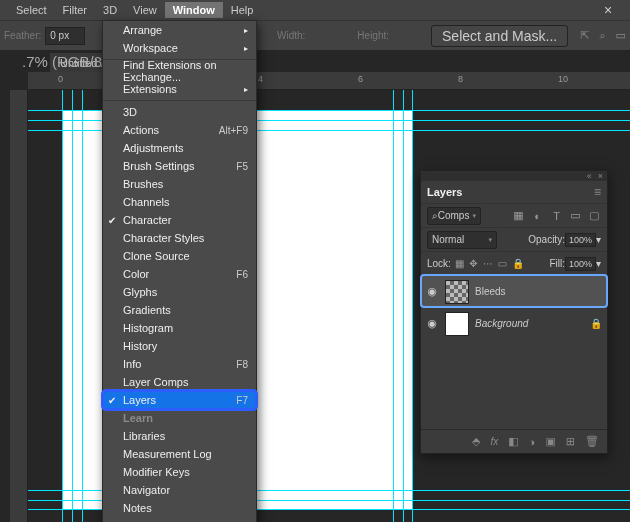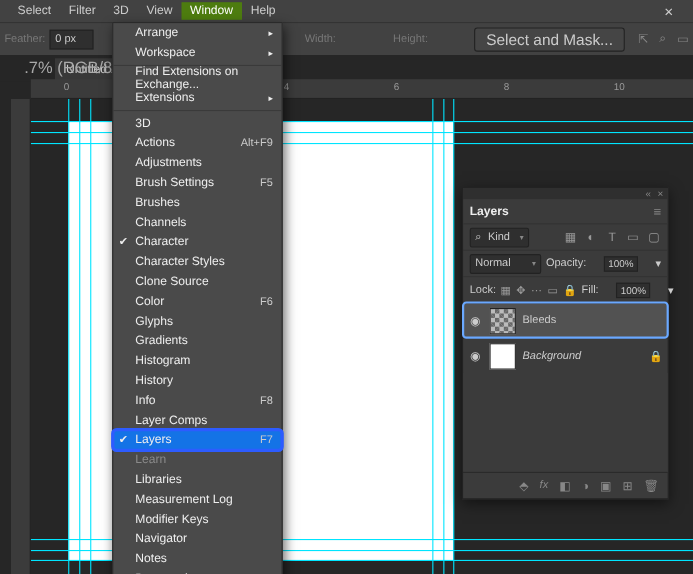--- a/index.html
+++ b/index.html
@@ -1,20 +1,20 @@
 <!DOCTYPE html>
 <html><head>
 <meta charset="utf-8">
 <style>
   * { box-sizing: border-box; margin: 0; padding: 0; font-family: "Segoe UI", Tahoma, sans-serif; }
   body { background: #262626; width: 630px; height: 522px; overflow: hidden; position: relative; color: #ccc; }
   .menubar { background: #424242; height: 20px; display: flex; align-items: center; padding: 0 2px; font-size: 11px; }
   .menubar .space { width: 6px; }
   .menubar .item { padding: 2px 8px; cursor: default; }
-  .menubar .item.open { background: #4d7c0f; color: #fff; }
+  .menubar .item.open { background: #737373; color: #fff; font-weight: bold; }
   .win-close { margin-left: auto; width: 40px; text-align: center; font-size: 14px; color: #ccc; }
 
   .optbar { background: #424242; height: 30px; border-top: 1px solid #333; display: flex; align-items: center; font-size: 10px; padding: 0 4px; gap: 6px; }
   .fld { display: flex; align-items: center; gap: 4px; }
   .fld input { width: 40px; background: #2f2f2f; border: 1px solid #222; color: #ccc; height: 18px; font-size: 10px; padding: 0 4px; }
   .optbar .spacer { flex: 1; }
   .optbar .lbl { color: #777; }
   .optbar button { background: #454545; border: 1px solid #222; color: #ccc; font-size: 14px; height: 22px; padding: 0 10px; border-radius: 3px; }
   .opt-icons { display:flex; gap:10px; margin-left:6px; color:#888; font-size:11px;}
   .opt-icons span { display:inline-block; }
@@ -28,40 +28,40 @@
   .ruler-v { position:absolute; left:10px; top:90px; bottom:0; width:18px; background:#3b3b3b; border-right:1px solid #222;}
   
   .canvas-area { position:absolute; left:28px; top:90px; right:0; bottom:0; background:#262626; overflow:hidden;}
   .canvas { position:absolute; left:34px; top:20px; width:350px; height:400px; background:#fff; }
   .guide-h { position:absolute; left:0; right:0; height:1px; background:#00e5ff; }
   .guide-v { position:absolute; top:0; bottom:0; width:1px; background:#00e5ff; }
 
   
   .dropdown { position:absolute; left:102px; top:20px; width:155px; background:#4a4a4a; border:1px solid #2a2a2a; box-shadow:2px 4px 10px rgba(0,0,0,.6); font-size:11px; }
   .dropdown .mi { display:flex; align-items:center; height:18px; padding:0 8px 0 20px; position:relative; color:#eee; }
-  .dropdown .mi.dis { color:#8a8a8a; }
+  .dropdown .mi.dis { color:#8a8a8a;font-weight:bold; }
   .dropdown .sep { height:1px; background:#3a3a3a; margin:2px 0; }
   .dropdown .mi .sc { margin-left:auto; color:#ccc; font-size:10px;}
   .dropdown .mi .ar { margin-left:auto; font-size:8px;}
   .dropdown .mi .chk { position:absolute; left:5px; font-size:10px;}
   .dropdown .mi.hl { background:#1473e6; outline:3px solid #2d5cff; outline-offset:-1px; border-radius:3px;}
   
   
   .panel { position:absolute; left:420px; top:170px; width:188px; background:#3b3b3b; border:1px solid #222; box-shadow:0 4px 12px rgba(0,0,0,.5); font-size:10px; color:#ccc;}
   .panel .drag { height:10px; background:#2f2f2f; display:flex; justify-content:flex-end; align-items:center; padding:0 4px; gap:6px; font-size:9px; color:#888;}
   .panel .tabrow { display:flex; align-items:center; height:22px; padding:0 6px;}
   .panel .tabrow .ptab { font-weight:600; font-size:11px; color:#eee;}
   .panel .tabrow .pmenu { margin-left:auto; font-size:12px; color:#888; }
   .prow { display:flex; align-items:center; height:24px; padding:0 6px; gap:4px; border-top:1px solid #333;}
   .psel { background:#2f2f2f; border:1px solid #222; color:#ccc; height:18px; font-size:10px; display:flex; align-items:center; padding:0 4px; border-radius:2px;}
   .psel.small { width:54px; justify-content:space-between;}
   .psel .car { font-size:7px; margin-left:3px; color:#888;}
   .filter-icons { display:flex; gap:6px; color:#999; font-size:11px; margin-left:auto;}
   .filter-icons span{display:inline-flex; width:13px; height:13px; align-items:center; justify-content:center;}
-  .pct { display:flex; align-items:center; gap:16px; margin-left:auto;}
+  .pct { display:flex; align-items:center; gap:0; margin-left:auto;}
   .pct .val { background:#2f2f2f; border:1px solid #222; padding:1px 3px; font-size:9px;}
   .lock-icons { display:flex; gap:5px; color:#999; font-size:10px;}
   .layer { display:flex; align-items:center; height:32px; border-top:1px solid #2d2d2d; padding:0 4px; gap:6px;}
   .layer.sel { background:#525252; outline:2px solid #6aa8ff; outline-offset:-1px; border-radius:3px;}
   .eye { width:14px; text-align:center; color:#ccc; font-size:11px;}
   .thumb { width:24px; height:24px; border:1px solid #222;}
   .thumb.checker { background-image:
      linear-gradient(45deg,#666 25%,transparent 25%),
      linear-gradient(-45deg,#666 25%,transparent 25%),
      linear-gradient(45deg,transparent 75%,#666 75%),
@@ -241,21 +241,21 @@
     <span>«</span>
     <span>×</span>
   </div>
   <div class="tabrow">
     <span class="ptab">Layers</span>
     <span class="pmenu">≡</span>
   </div>
   <div class="prow">
     <div class="psel small">
       <span>⌕</span>
-      <span>Kind</span>
+      <span>Comps</span>
       <span class="car">▾</span>
     </div>
     <div class="filter-icons">
       <span>▦</span>
       <span>◐</span>
       <span>T</span>
       <span>▭</span>
       <span>▢</span>
     </div>
   </div>

